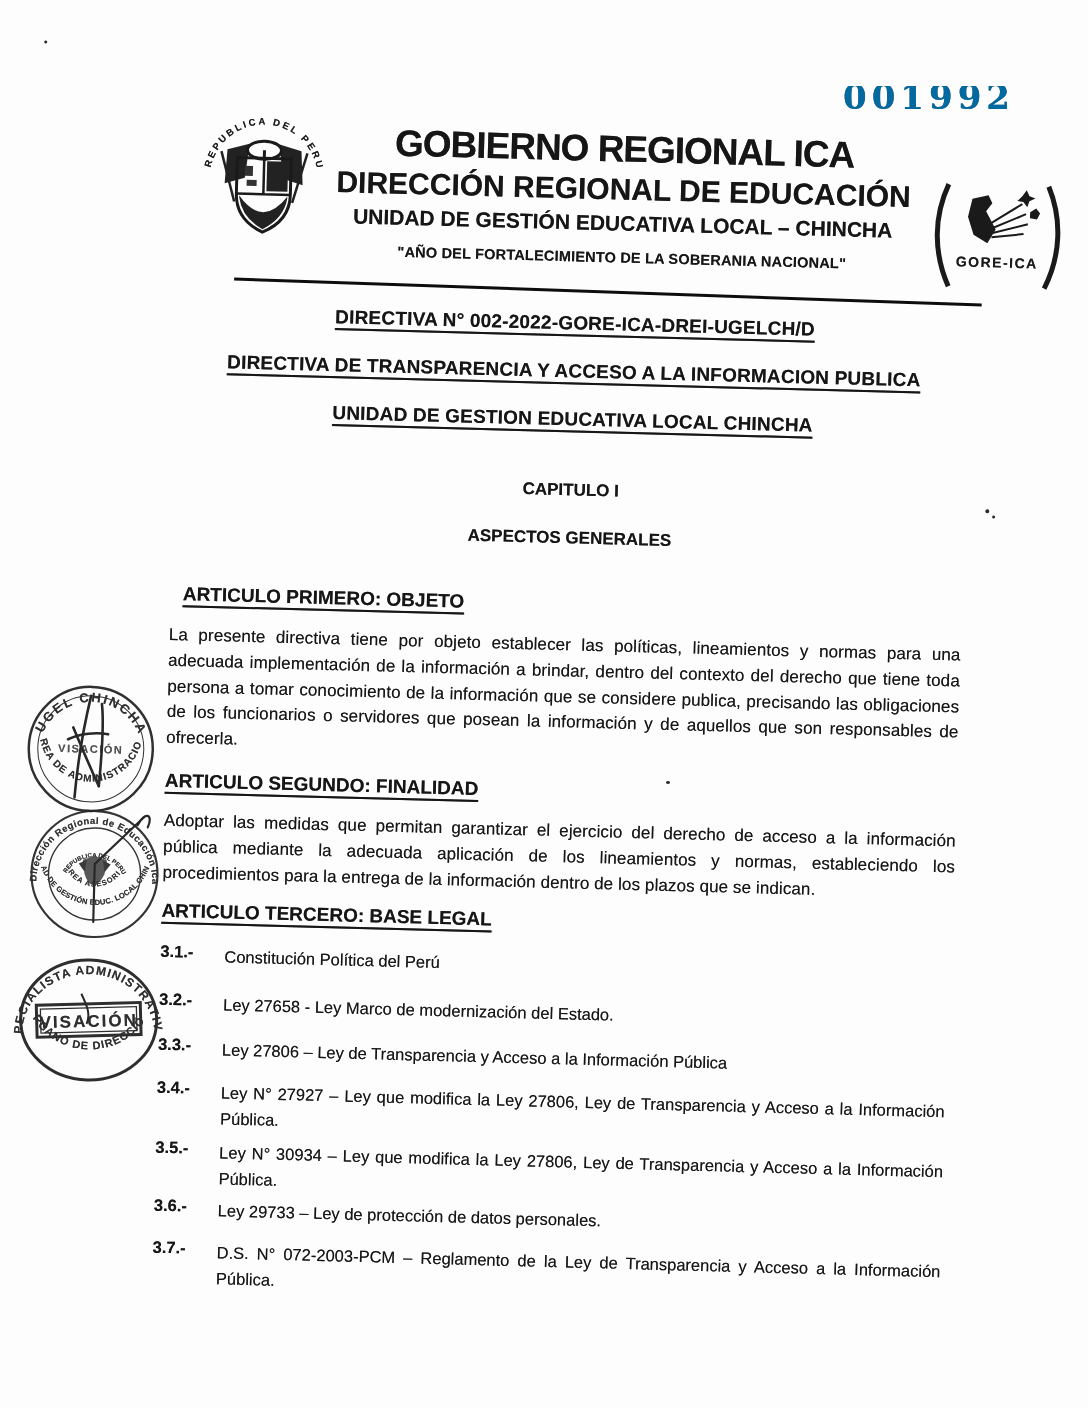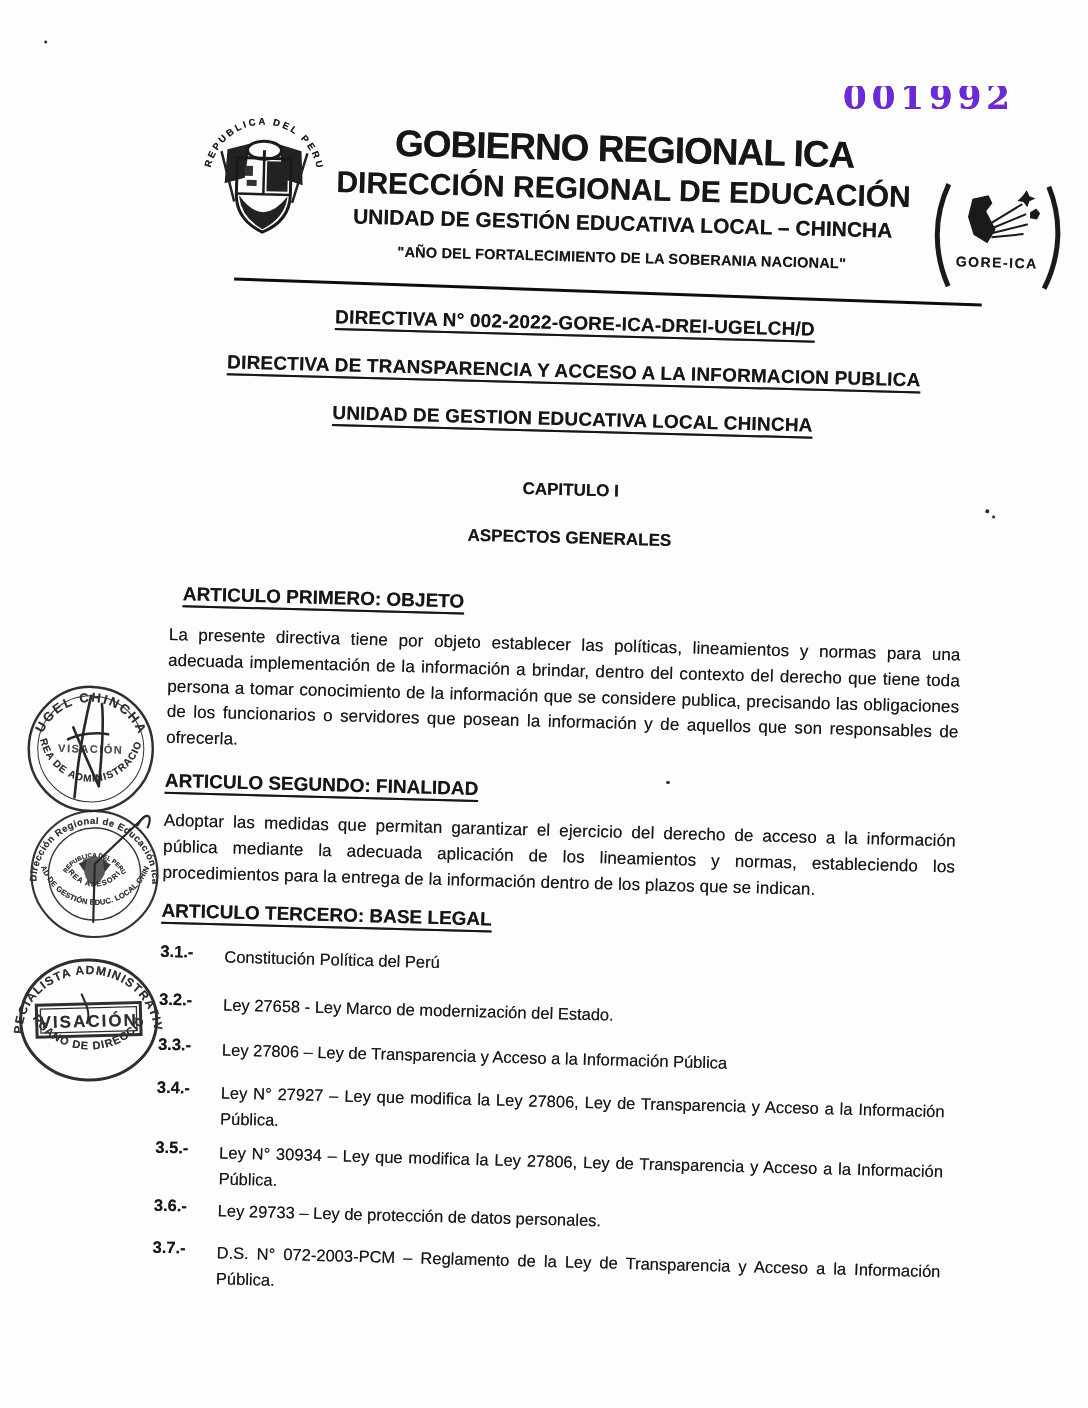--- a/index.html
+++ b/index.html
@@ -9,21 +9,21 @@
     background:#fdfdfd; overflow:hidden; color:#1c1c1c;
     font-family:"Liberation Sans", sans-serif;
   }
   .skew { position:absolute; inset:0; transform:rotate(1.5deg); transform-origin:180px 130px; }
   .ink { color:#161616; text-shadow:0 0 0.6px rgba(20,20,20,.65); }
 
   
   .stamp-number-clip { position:absolute; left:843px; top:86px; height:38px; width:170px; overflow:hidden; }
   .stamp-number {
     font-family:"DejaVu Serif", serif; font-weight:bold; font-size:34px;
-    letter-spacing:5px; margin-top:-9px; color:#6d28d9;
+    letter-spacing:5px; margin-top:-9px; color:#0369a1;
   }
 
   
   .coat { position:absolute; left:198px; top:104px; }
   .gore-logo { position:absolute; left:932px; top:156px; }
   .header-block { position:absolute; left:300px; top:118px; width:650px; text-align:center; }
   .org1 { font-size:37px; font-weight:bold; letter-spacing:-1px; line-height:1.1; }
   .org2 { font-size:30px; font-weight:bold; letter-spacing:0px; line-height:1.25; }
   .org3 { font-size:21px; font-weight:bold; margin-top:4px; }
   .motto { font-size:14.5px; font-weight:bold; margin-top:14px; letter-spacing:.2px; }

